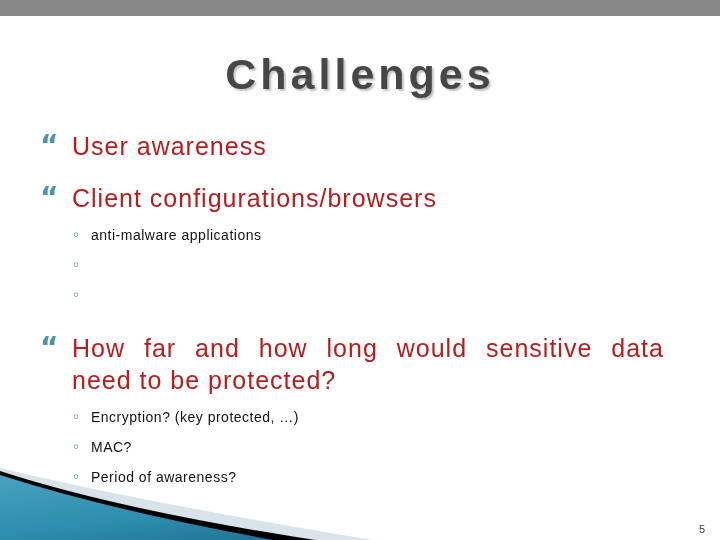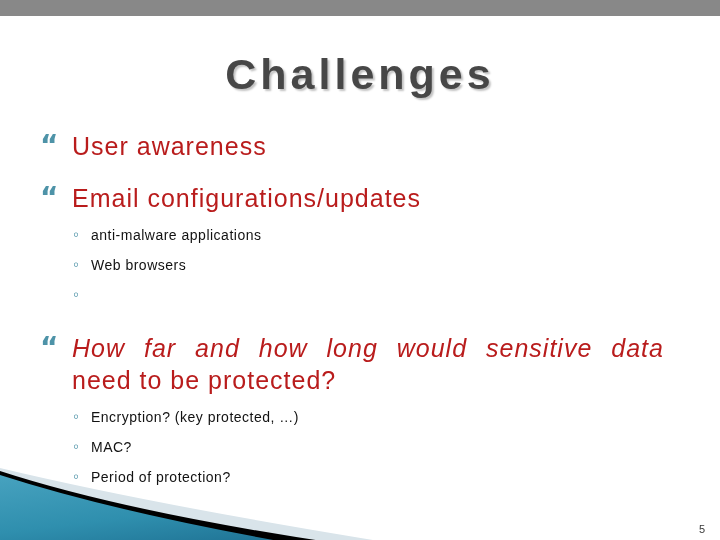--- a/index.html
+++ b/index.html
@@ -23,21 +23,21 @@
     font-family:"DejaVu Sans", sans-serif;
     font-size:28px; line-height:30px; font-weight:bold;
     color:#4e93a8; margin-right:8px; margin-top:1px;
   }
   .li1 .btext {
     font-size:25px; line-height:32px; letter-spacing:1px; color:#b91c1c;
   }
   .li1.spaced { margin-top:20px; }
   .li1.spaced-big { margin-top:22px; }
   .wrap2 { width:566px; }
-  .jline1 { display:block; word-spacing:11px; white-space:nowrap;font-style:italic; }
+  .jline1 { display:block; word-spacing:11px; white-space:nowrap; }
   .jline2 { display:block; }
   .sublist { margin:6px 0 0 33px; padding:0; list-style:none; }
   .li2 { display:flex; align-items:flex-start; line-height:30px; }
   .li2 .smarker {
     flex:0 0 18px; width:18px;
     font-size:17px; line-height:30px;
     color:#4e93a8;
   }
   .li2 .stext { font-size:14px; line-height:30px; letter-spacing:0.5px; color:#121212; }
   .swoosh { position:absolute; left:0; bottom:0; width:480px; height:92px; display:block; }
@@ -55,31 +55,30 @@
 
   <div class="content">
 
     <div class="li1">
       <span class="marker">“</span>
       <span class="btext">User awareness</span>
     </div>
 
     <div class="li1 spaced">
       <span class="marker">“</span>
-      <span class="btext">Email configurations/updates</span>
+      <span class="btext">Client configurations/browsers</span>
     </div>
 
     <ul class="sublist">
       <li class="li2">
         <span class="smarker">◦</span>
         <span class="stext">anti-malware applications</span>
       </li>
       <li class="li2">
         <span class="smarker">◦</span>
-        <span class="stext">Web browsers</span>
       </li>
       <li class="li2">
         <span class="smarker">◦</span>
       </li>
     </ul>
 
     <div class="li1 spaced-big">
       <span class="marker">“</span>
       <span class="btext wrap2">
         <span class="jline1">How far and how long would sensitive data</span>
@@ -91,21 +90,21 @@
       <li class="li2">
         <span class="smarker">◦</span>
         <span class="stext">Encryption? (key protected, …)</span>
       </li>
       <li class="li2">
         <span class="smarker">◦</span>
         <span class="stext">MAC?</span>
       </li>
       <li class="li2">
         <span class="smarker">◦</span>
-        <span class="stext">Period of protection?</span>
+        <span class="stext">Period of awareness?</span>
       </li>
     </ul>
 
   </div>
 
   <svg class="swoosh" viewBox="0 0 480 92" xmlns="http://www.w3.org/2000/svg" aria-hidden="true">
     <defs>
       <linearGradient id="tealGrad" x1="0" y1="0" x2="0.55" y2="1">
         <stop offset="0" stop-color="#47a2bf"></stop>
         <stop offset="0.55" stop-color="#2f8fae"></stop>

